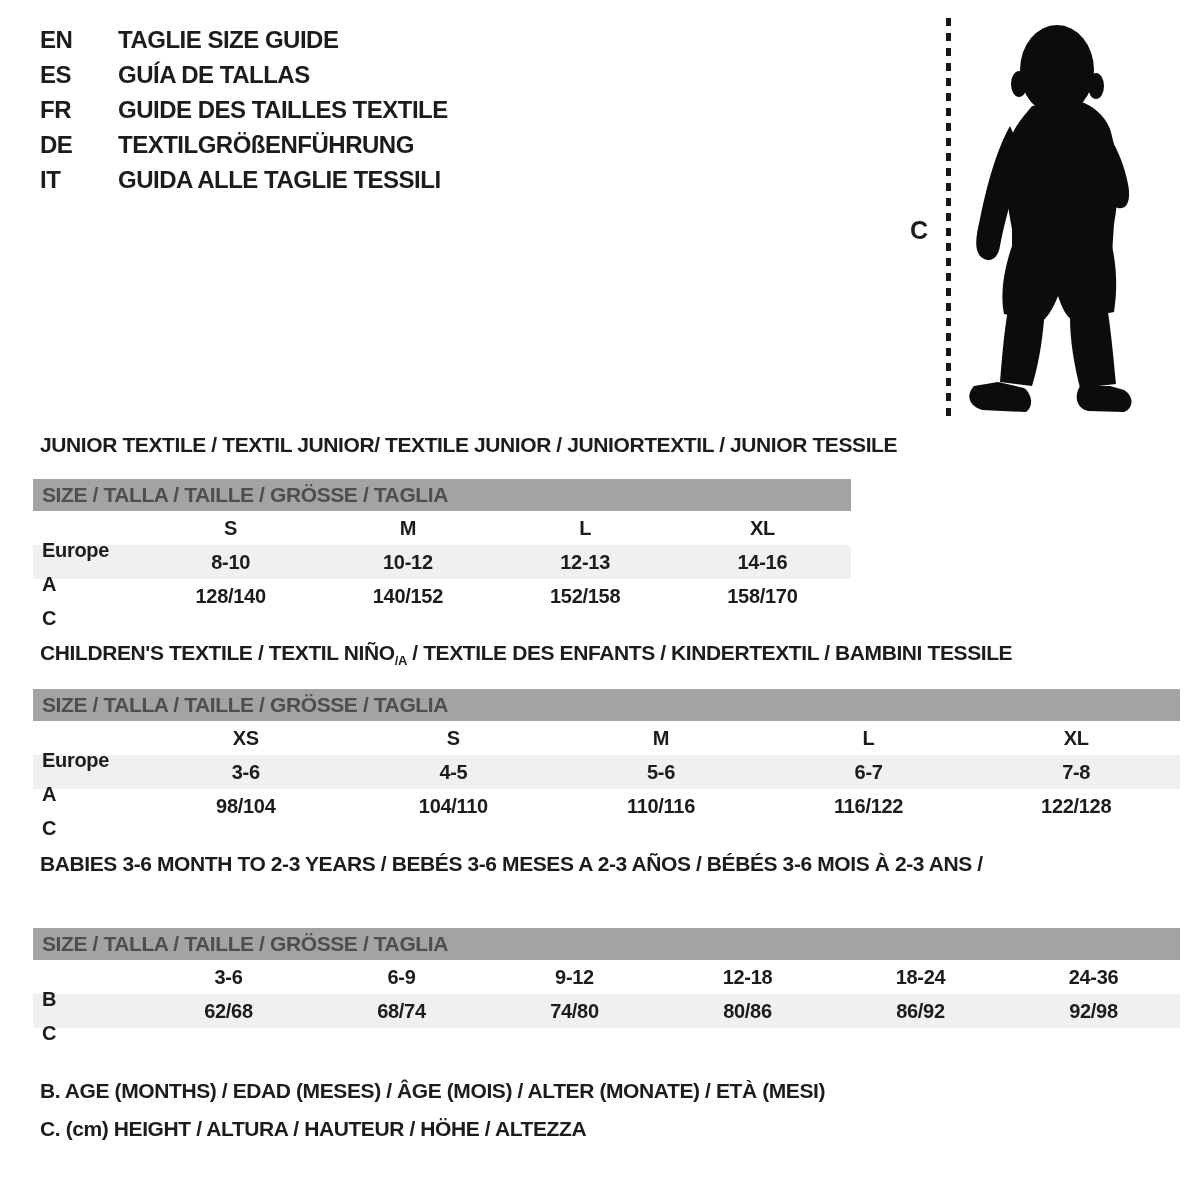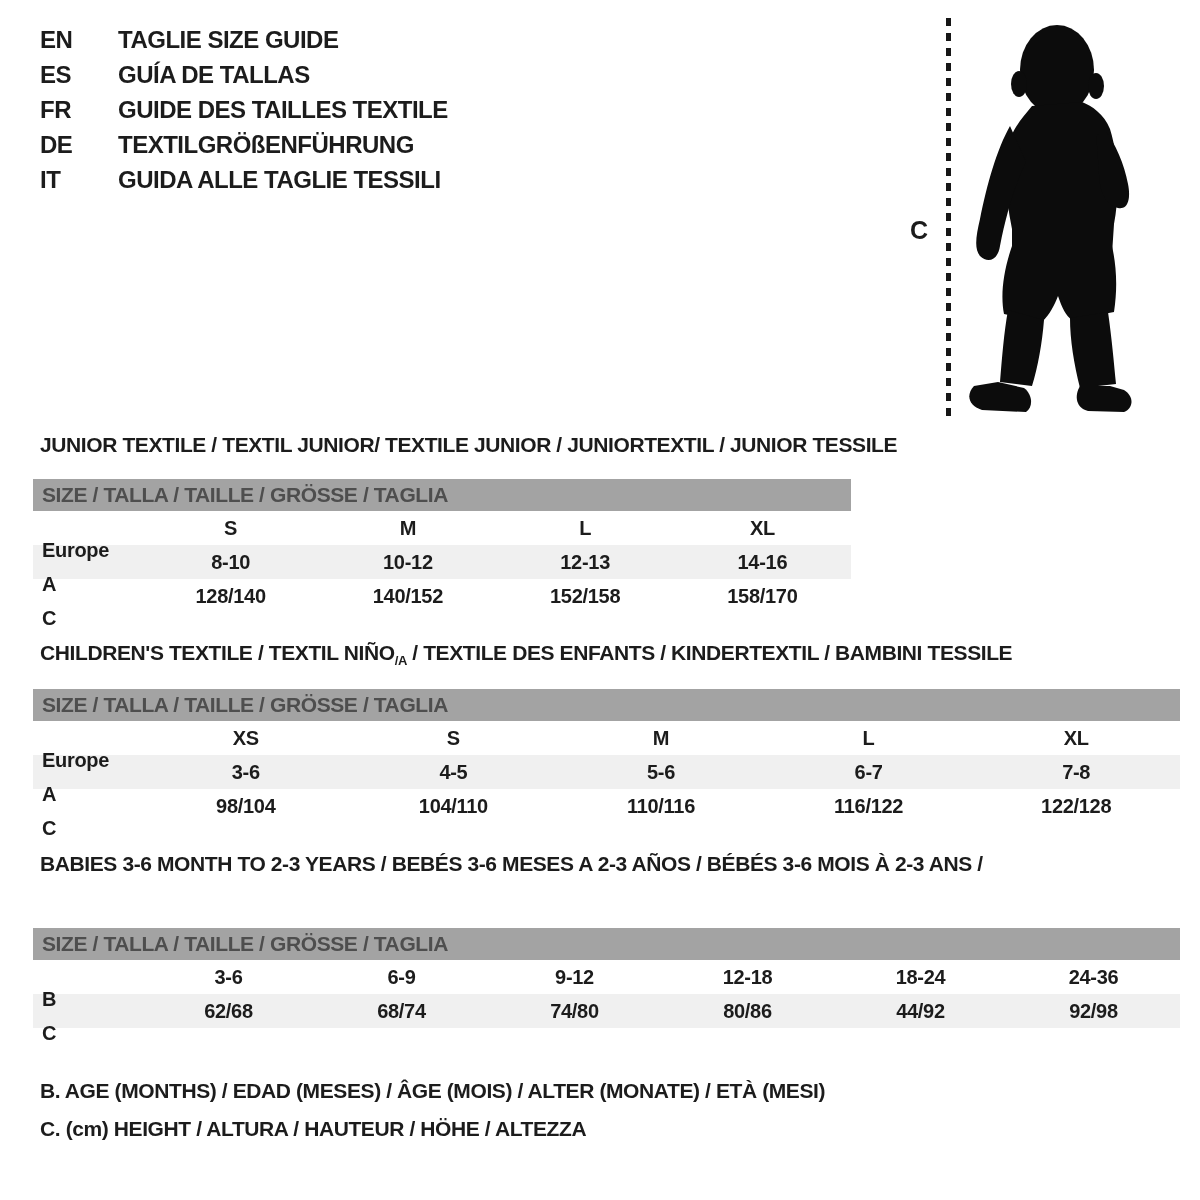--- a/index.html
+++ b/index.html
@@ -156,21 +156,21 @@
       <div class="tcell">12-18</div>
       <div class="tcell">18-24</div>
       <div class="tcell">24-36</div>
     </div>
     <div class="trow">
       <div class="tlabel">C</div>
       <div class="tcell">62/68</div>
       <div class="tcell">68/74</div>
       <div class="tcell">74/80</div>
       <div class="tcell">80/86</div>
-      <div class="tcell">44/92</div>
+      <div class="tcell">86/92</div>
       <div class="tcell">92/98</div>
     </div>
   </div>
 
   <div class="legend">
     <div>B. AGE (MONTHS) / EDAD (MESES) / ÂGE (MOIS) / ALTER (MONATE) / ETÀ (MESI)</div>
     <div>C. (cm) HEIGHT / ALTURA / HAUTEUR / HÖHE / ALTEZZA</div>
   </div>
 
 </div>

